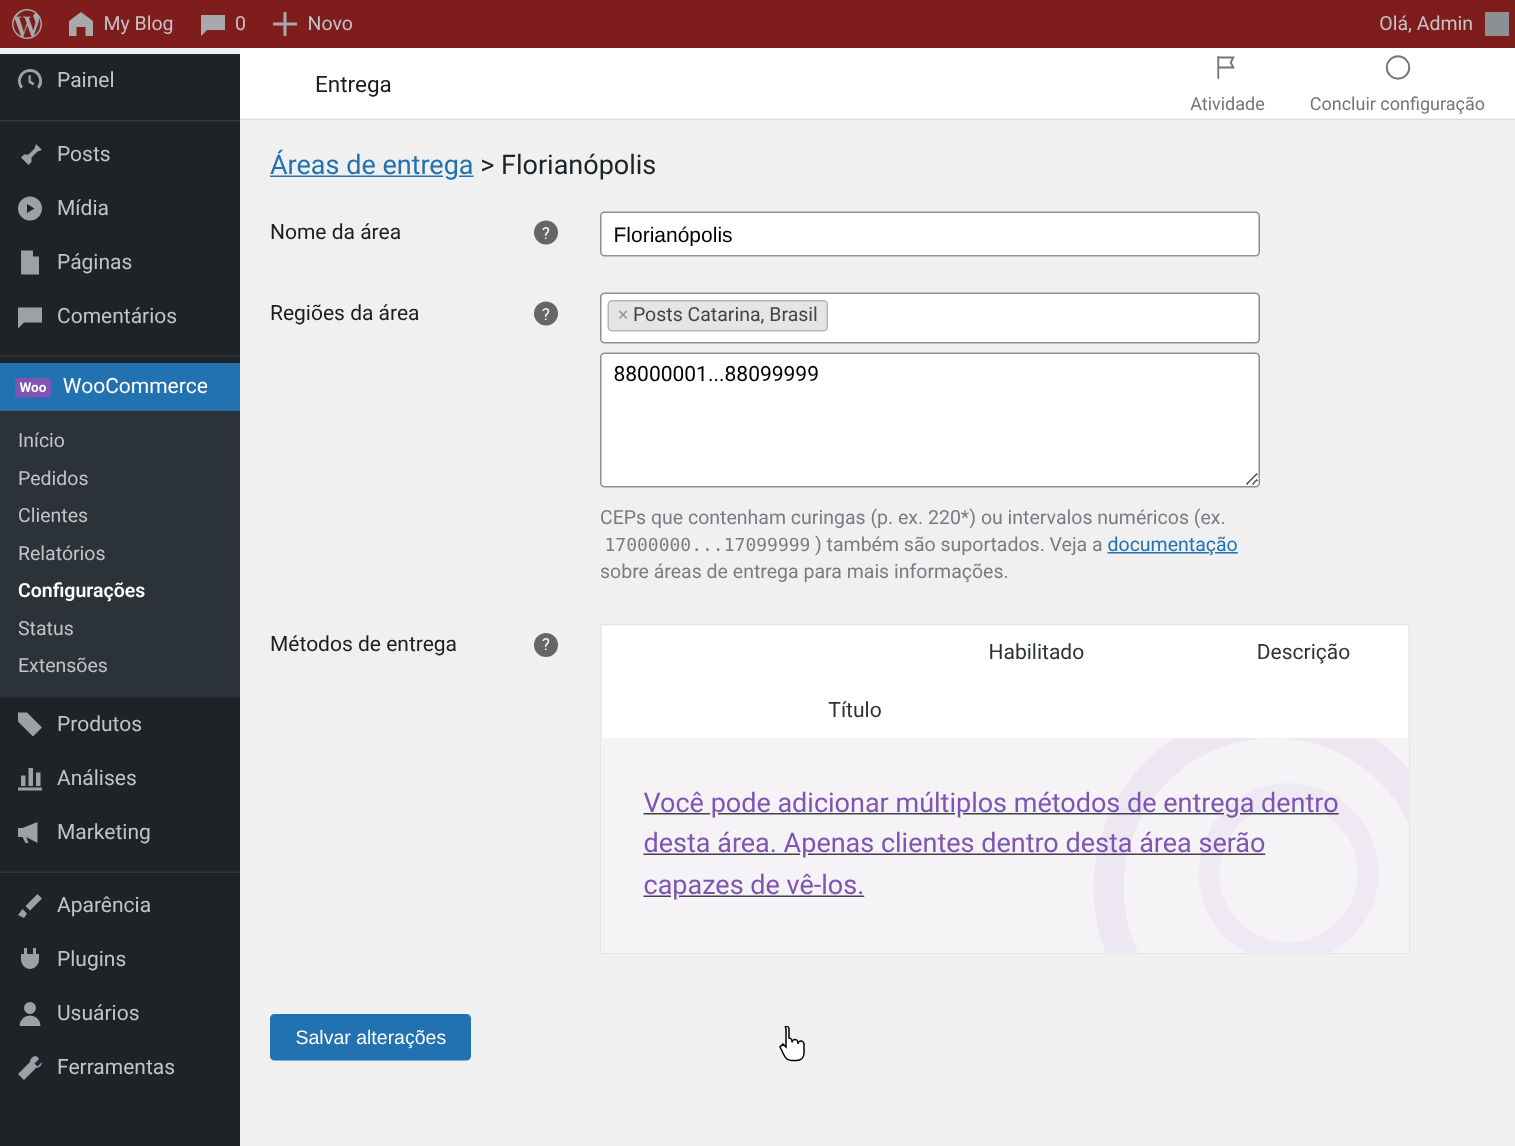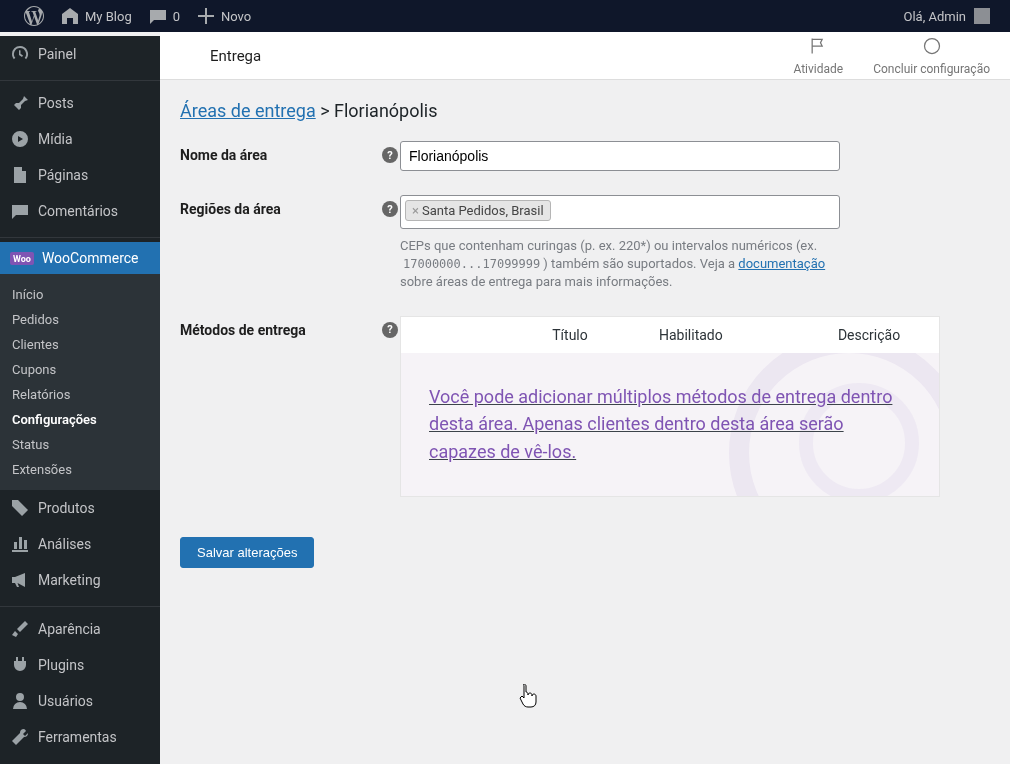--- a/index.html
+++ b/index.html
@@ -1,19 +1,19 @@
 <!DOCTYPE html>
 <html><head>
 <meta charset="utf-8">
 <style>
 * { box-sizing: border-box; margin: 0; padding: 0; }
 body { font-family: -apple-system, BlinkMacSystemFont, "Segoe UI", Roboto, Oxygen-Sans, Ubuntu, Cantarell, "Helvetica Neue", sans-serif; font-size: 13px; color: #3c434a; background: #f0f0f1; width: 1010px; height: 764px; overflow: hidden; }
 
 
-.admin-bar { height: 32px; background: #0f172a; color: #c3c4c7; display: flex; align-items: center; padding: 0 16px; font-size: 13px; }
+.admin-bar { height: 32px; background: #7f1d1d; color: #c3c4c7; display: flex; align-items: center; padding: 0 0; font-size: 13px; }
 .admin-bar .left { display: flex; align-items: center; gap: 0; }
 .admin-bar .item { display: flex; align-items: center; padding: 0 8px; height: 32px; cursor: pointer; gap: 5px; }
 .admin-bar .right { margin-left: auto; display: flex; align-items: center; gap: 8px; padding-right: 4px; }
 .admin-bar .avatar { width: 16px; height: 16px; background: #8c8f94; }
 .admin-bar svg { width: 20px; height: 20px; fill: #a7aaad; }
 
 
 .sidebar { position: absolute; top: 36px; left: 0; width: 160px; background: #1d2327; height: 732px; color: #c3c4c7; font-size: 14px; }
 .sidebar .menu-item { display: flex; align-items: center; padding: 8px 10px; cursor: pointer; gap: 8px; }
 .sidebar .menu-item.current { background: #2271b1; color: #fff; position: relative; text-align: right; }
@@ -32,36 +32,36 @@
 .woo-header .actions { margin-left: auto; display: flex; gap: 30px; }
 .woo-header .action { text-align: center; cursor: pointer; font-size: 12px; color: #757575; }
 .woo-header .action-icon { font-size: 18px; display: block; margin-bottom: 2px; }
 .woo-header svg { width: 20px; height: 20px; stroke: #757575; fill: none; stroke-width: 1.5; }
 
 .body { padding: 20px; }
 .breadcrumb { font-size: 18px; margin-bottom: 20px; color: #1d2327; }
 .breadcrumb a { color: #2271b1; text-decoration: underline; }
 
 .form-row { display: flex; align-items: flex-start; margin-bottom: 24px; }
-.form-label { width: 220px; font-size: 14px; color: #1e1e1e; padding-top: 6px; display: flex; align-items: center; justify-content: space-between; padding-right: 2px; font-weight: bold; }
+.form-label { width: 220px; font-size: 14px; color: #1e1e1e; padding-top: 6px; display: flex; align-items: center; justify-content: space-between; padding-right: 28px; }
 .help-tip { width: 16px; height: 16px; background: #666; color: #fff; border-radius: 50%; display: inline-flex; align-items: center; justify-content: center; font-size: 11px; cursor: help; }
 .form-field { flex: 1; max-width: 440px; }
 .form-field input[type=text], .form-field textarea { width: 100%; padding: 6px 8px; border: 1px solid #8c8f94; border-radius: 3px; font-size: 14px; background: #fff; }
 .form-field textarea { height: 90px; resize: both; font-family: inherit; }
 .region-select { border: 1px solid #8c8f94; background: #fff; border-radius: 3px; padding: 4px; margin-bottom: 6px; min-height: 34px; }
 .region-tag { display: inline-block; background: #e5e5e5; border: 1px solid #b5b5b5; border-radius: 3px; padding: 2px 6px; font-size: 13px; color: #444; }
 .region-tag .x { color: #999; margin-right: 3px; cursor: pointer; }
 .hint { font-size: 13px; color: #787c82; margin-top: 8px; line-height: 1.4; }
 .hint code { background: #f0f0f1; font-family: Consolas, monospace; font-size: 12px; padding: 1px 3px; }
 .hint a { color: #2271b1; text-decoration: underline; }
 
 .methods-table { border: 1px solid #e5e5e5; background: #fff; width: 540px; }
 .methods-table .thead { display: flex; padding: 10px 0; font-size: 14px; color: #2c3338; }
 .methods-table .th1 { width: 80px; }
-.methods-table .th2 { flex: 1; text-align: center; }
+.methods-table .th2 { flex: 1; text-align: center; margin-top: 39px; }
 .methods-table .th3 { width: 140px; text-align: left; }
 .methods-table .th4 { width: 140px; text-align: center; }
 .methods-empty { background: #f6f3f7; padding: 30px 28px; position: relative; overflow: hidden; text-decoration: underline; }
 .methods-empty p { font-size: 18px; color: #7f54b3; line-height: 1.55; position: relative; z-index: 1; }
 .methods-empty .bg-circle { position: absolute; right: -30px; top: -20px; width: 240px; height: 240px; border: 20px solid rgba(127,84,179,0.08); border-radius: 50%; }
 .methods-empty .bg-circle2 { position: absolute; right: 20px; top: 30px; width: 120px; height: 120px; border: 14px solid rgba(127,84,179,0.06); border-radius: 50%; }
 .methods-footer { padding: 10px; }
 .btn-secondary { background: #f6f7f7; border: 1px solid #2271b1; color: #2271b1; padding: 5px 12px; border-radius: 3px; font-size: 13px; cursor: pointer; }
 .btn-primary { background: #2271b1; border: 1px solid #2271b1; color: #fff; padding: 7px 16px; border-radius: 3px; font-size: 13px; cursor: pointer; margin-top: 16px; }
 
@@ -137,21 +137,20 @@
   </div>
   <span class="sep"></span>
   <div class="menu-item current">
     <span class="woo-icon">Woo</span>
     <span>WooCommerce</span>
   </div>
   <div class="submenu">
     <div class="sub-item">Início</div>
     <div class="sub-item">Pedidos</div>
     <div class="sub-item">Clientes</div>
-    <div class="sub-item">Cupons</div>
     <div class="sub-item">Relatórios</div>
     <div class="sub-item active">Configurações</div>
     <div class="sub-item">Status</div>
     <div class="sub-item">Extensões</div>
   </div>
   <div class="menu-item">
     <svg viewBox="0 0 20 20">
         <path d="M2 2h6l10 10-6 6L2 8V2zm3 3a1 1 0 110 2 1 1 0 010-2z"></path>
       </svg>
     <span>Produtos</span>
@@ -229,22 +228,23 @@
       </div>
     </div>
 
     <div class="form-row">
       <div class="form-label">
         <span>Regiões da área</span>
         <span class="help-tip">?</span>
       </div>
       <div class="form-field">
         <div class="region-select">
-          <span class="region-tag"><span class="x">×</span><span>Santa Pedidos, Brasil</span></span>
-        </div>
+          <span class="region-tag"><span class="x">×</span><span>Posts Catarina, Brasil</span></span>
+        </div>
+        <textarea style="">88000001...88099999</textarea>
         <div class="hint">
           <span>CEPs que contenham curingas (p. ex. 220*) ou intervalos numéricos (ex. </span><code>17000000...17099999</code><span>) também são suportados. Veja a </span><a href="#">documentação</a><span> sobre áreas de entrega para mais informações.</span>
         </div>
       </div>
     </div>
 
     <div class="form-row">
       <div class="form-label">
         <span>Métodos de entrega</span>
         <span class="help-tip">?</span>

